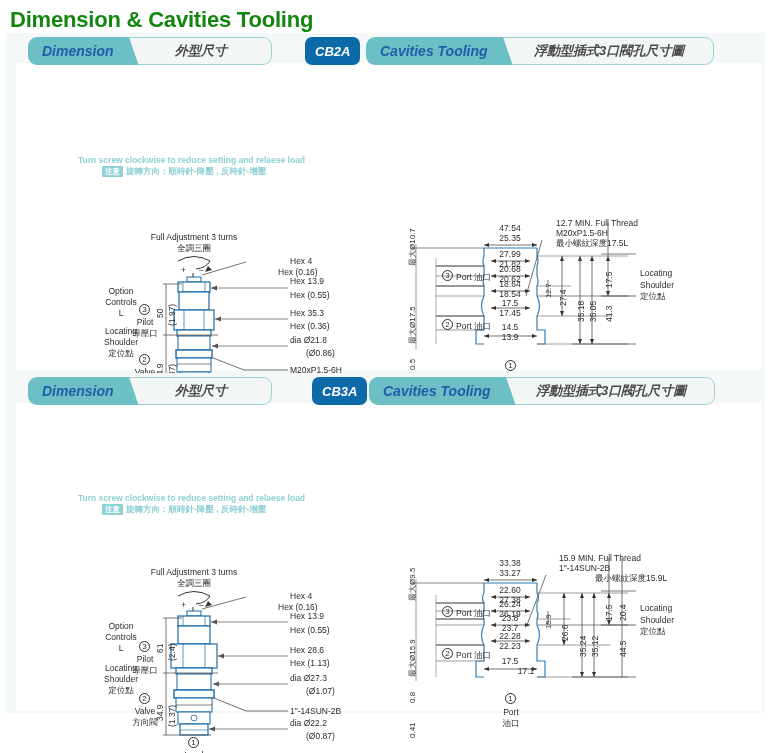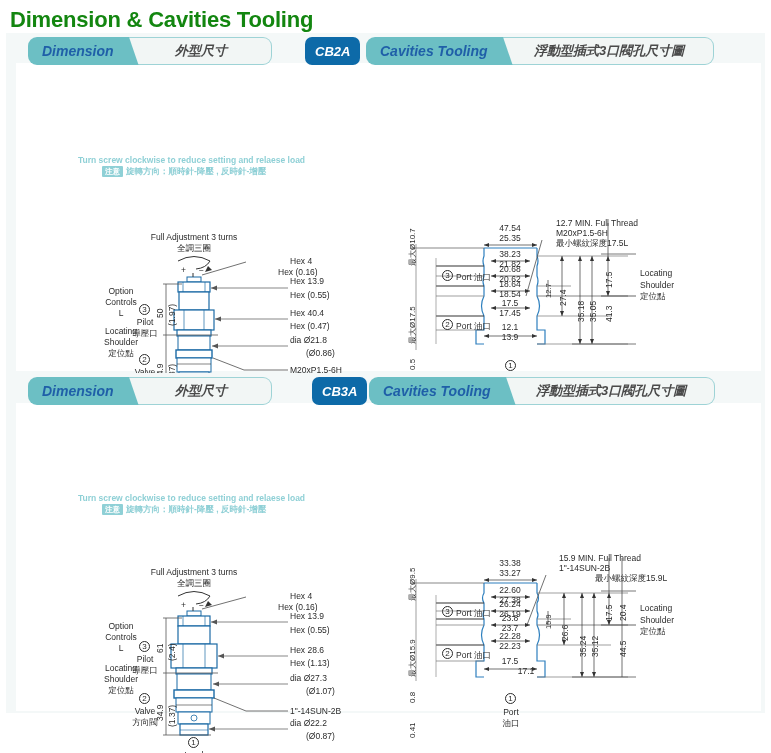--- a/index.html
+++ b/index.html
@@ -215,22 +215,22 @@
     <div class="lbl c" style="left:128px;top:191px;">Load</div>
     <div class="lbl c" style="left:128px;top:202px;">負載 油壓缸</div>
 
     <div class="lbl" style="left:115px;top:47px;">+</div>
     <div class="lbl" style="left:133px;top:47px;">−</div>
 
     <div class="lbl" style="left:224px;top:38px;">Hex 4</div>
     <div class="lbl" style="left:212px;top:49px;">Hex (0.16)</div>
     <div class="lbl" style="left:224px;top:58px;">Hex 13.9</div>
     <div class="lbl" style="left:224px;top:72px;">Hex (0.55)</div>
-    <div class="lbl" style="left:224px;top:90px;">Hex 40.4</div>
-    <div class="lbl" style="left:224px;top:103px;">Hex (0.47)</div>
+    <div class="lbl" style="left:224px;top:90px;">Hex 35.3</div>
+    <div class="lbl" style="left:224px;top:103px;">Hex (0.36)</div>
     <div class="lbl" style="left:224px;top:117px;">dia  Ø21.8</div>
     <div class="lbl" style="left:240px;top:130px;">(Ø0.86)</div>
     <div class="lbl" style="left:224px;top:147px;">M20xP1.5-6H</div>
     <div class="lbl" style="left:224px;top:159px;">dia  Ø17.4</div>
     <div class="lbl" style="left:240px;top:172px;">(Ø0.69)</div>
   </div>
 
   <div class="mm" style="left:55px;top:378px;">
     <div>mm</div>
     <div>(Inches)</div>
@@ -315,29 +315,29 @@
     <div class="circnum" style="left:46px;top:52px;">3</div>
     <div class="lbl" style="left:60px;top:54px;">Port 油口</div>
     <div class="circnum" style="left:46px;top:101px;">2</div>
     <div class="lbl" style="left:60px;top:103px;">Port 油口</div>
     <div class="circnum" style="left:109px;top:142px;">1</div>
     <div class="lbl c" style="left:115px;top:156px;">Port</div>
     <div class="lbl c" style="left:115px;top:167px;">油口</div>
 
     <div class="lbl c" style="left:114px;top:5px;">47.54</div>
     <div class="lbl c" style="left:114px;top:15px;">25.35</div>
-    <div class="lbl c" style="left:114px;top:31px;">38.23</div>
+    <div class="lbl c" style="left:114px;top:31px;">27.99</div>
     <div class="lbl c" style="left:114px;top:41px;">21.82</div>
     <div class="lbl c" style="left:114px;top:46px;">20.68</div>
     <div class="lbl c" style="left:114px;top:56px;">20.62</div>
     <div class="lbl c" style="left:114px;top:61px;">18.64</div>
     <div class="lbl c" style="left:114px;top:71px;">18.54</div>
     <div class="lbl c" style="left:114px;top:80px;">17.5</div>
     <div class="lbl c" style="left:114px;top:90px;">17.45</div>
-    <div class="lbl c" style="left:114px;top:104px;">12.1</div>
+    <div class="lbl c" style="left:114px;top:104px;">14.5</div>
     <div class="lbl c" style="left:114px;top:114px;">13.9</div>
 
     <div class="lbl" style="left:160px;top:0px;">12.7 MIN. Full Thread</div>
     <div class="lbl" style="left:160px;top:10px;">M20xP1.5-6H</div>
     <div class="lbl" style="left:160px;top:20px;">最小螺紋深度17.5L</div>
 
     <div class="lbl vert" style="left:148px;top:80px;transform:rotate(-90deg);transform-origin:left top;font-size:7.5px;">12.7</div>
     <div class="lbl vert" style="left:162px;top:88px;transform:rotate(-90deg);transform-origin:left top;">27.4</div>
     <div class="lbl vert" style="left:180px;top:104px;transform:rotate(-90deg);transform-origin:left top;">35.18</div>
     <div class="lbl vert" style="left:192px;top:104px;transform:rotate(-90deg);transform-origin:left top;">35.05</div>

